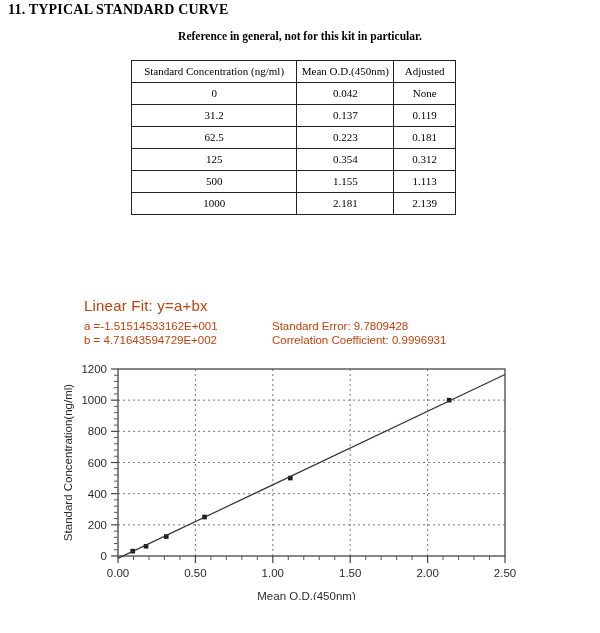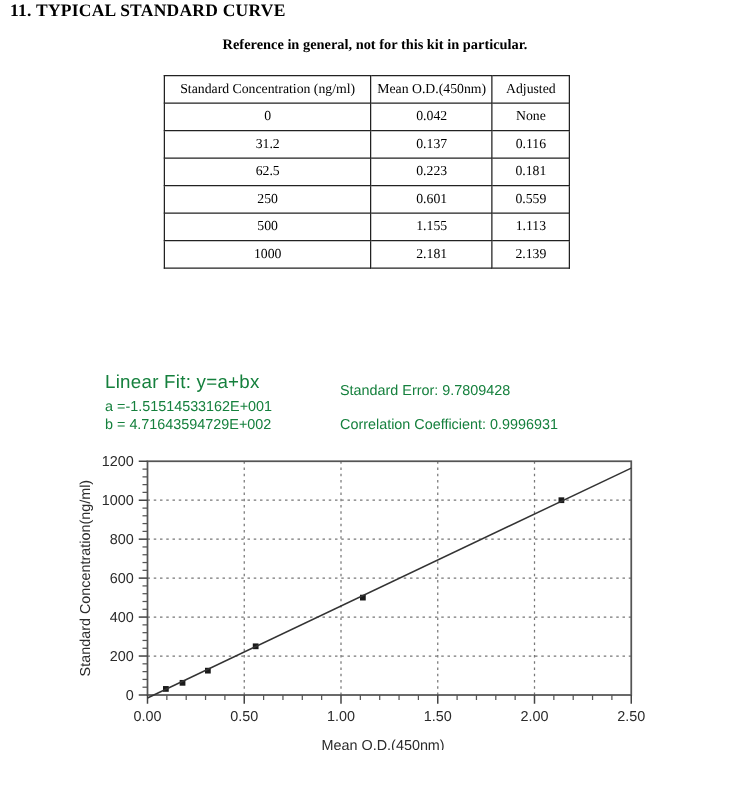--- a/index.html
+++ b/index.html
@@ -59,41 +59,41 @@
     margin-top: 13px;
   }
   #standard-table td.col-conc { width: 168px; }
   #standard-table td.col-od   { width: 94px; }
   #standard-table td.col-adj  { width: 63px; }
 
   
   .fit-block {
     position: absolute;
     font-family: "Liberation Sans", sans-serif;
-    color: #15803d;
+    color: #c2410c;
   }
   #fit-title {
     left: 84px;
     top: 297px;
     font-size: 15px;
     letter-spacing: 0.2px;
   }
   #fit-a {
     left: 84px;
     top: 320px;
     font-size: 11.5px;
   }
   #fit-b {
     left: 84px;
     top: 334px;
     font-size: 11.5px;
   }
   #fit-stderr {
     left: 272px;
-    top: 307px;
+    top: 320px;
     font-size: 11.5px;
   }
   #fit-corr {
     left: 272px;
     top: 334px;
     font-size: 11.5px;
   }
 
   
   #chart-area {
@@ -129,31 +129,31 @@
       <td class="col-adj">Adjusted</td>
     </tr>
     <tr>
       <td class="col-conc">0</td>
       <td class="col-od">0.042</td>
       <td class="col-adj">None</td>
     </tr>
     <tr>
       <td class="col-conc">31.2</td>
       <td class="col-od">0.137</td>
-      <td class="col-adj">0.116</td>
+      <td class="col-adj">0.119</td>
     </tr>
     <tr>
       <td class="col-conc">62.5</td>
       <td class="col-od">0.223</td>
       <td class="col-adj">0.181</td>
     </tr>
     <tr>
-      <td class="col-conc">250</td>
-      <td class="col-od">0.601</td>
-      <td class="col-adj">0.559</td>
+      <td class="col-conc">125</td>
+      <td class="col-od">0.354</td>
+      <td class="col-adj">0.312</td>
     </tr>
     <tr>
       <td class="col-conc">500</td>
       <td class="col-od">1.155</td>
       <td class="col-adj">1.113</td>
     </tr>
     <tr>
       <td class="col-conc">1000</td>
       <td class="col-od">2.181</td>
       <td class="col-adj">2.139</td>

